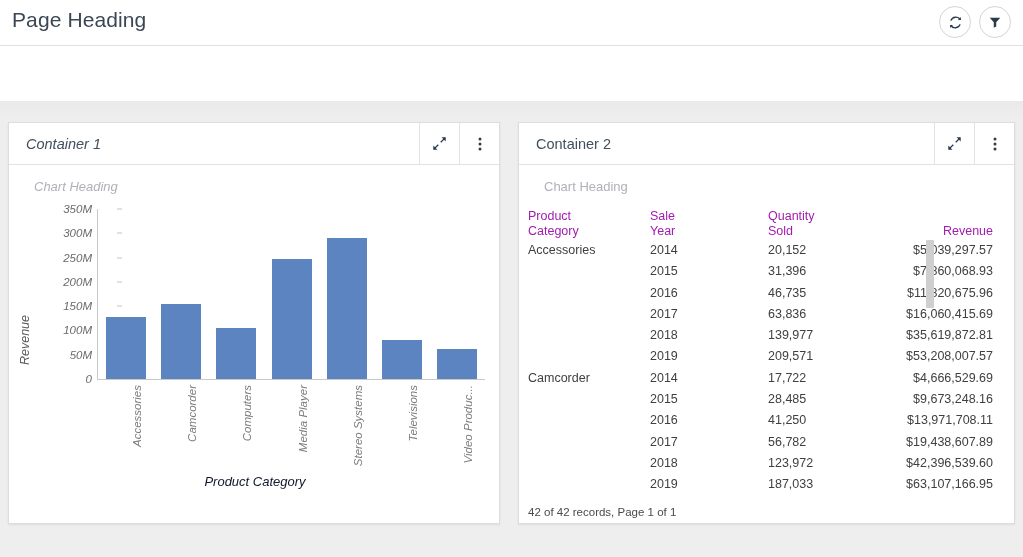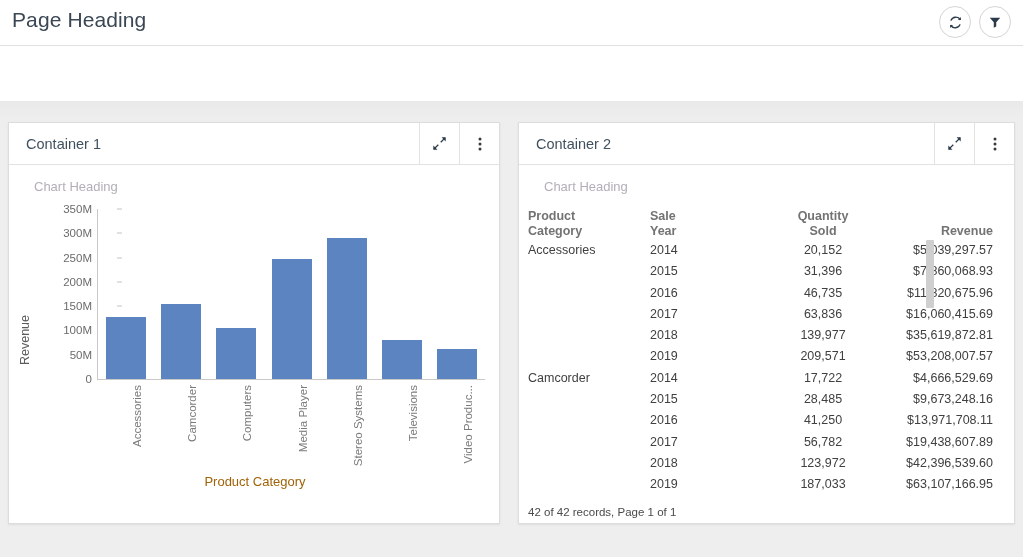--- a/index.html
+++ b/index.html
@@ -48,21 +48,21 @@
     width: 1023px; height: 456px;
     background: linear-gradient(#e9e9e9, #eeeeee 18px);
   }
 
   .container-card {
     position: absolute;
     background: #ffffff;
     border: 1px solid #dddddd;
     box-shadow: 0 1px 2px rgba(0,0,0,.07);
   }
-  #card1 { left: 8px;   top: 21px; width: 492px; height: 402px; }
+  #card1 { left: 8px;   top: 21px; width: 492px; height: 402px; font-style: italic; }
   #card2 { left: 518px; top: 21px; width: 497px; height: 402px; }
 
   .card-header {
     position: relative;
     height: 42px;
     border-bottom: 1px solid #e2e2e2;
     display: flex; align-items: center;
   }
   .card-title {
     padding-left: 17px;
@@ -132,50 +132,50 @@
     position: absolute;
     top: 176px;
     font-size: 11.5px; color: #7b7b7b;
     transform-origin: left top;
     transform: rotate(-90deg) translateX(-100%);
     white-space: nowrap;
   }
   .x-axis-title {
     position: absolute; left: 0; top: 265px;
     width: 492px; text-align: center;
-    font-size: 13px; color: #a16207;
+    font-size: 13px; color: #0f172a;
   }
 
   
   .table-wrap {
     position: absolute; left: 0; top: 44px;
     width: 497px; height: 315px;
     overflow: hidden;
   }
   table.data-table {
     border-collapse: collapse;
     width: 465px;
     margin-left: 9px;
     table-layout: fixed;
   }
   table.data-table th {
-    font-size: 12.5px; color: #737373; font-weight: bold;
+    font-size: 12.5px; color: #a21caf; font-weight: normal;
     padding: 0 0 1px 0;
     vertical-align: bottom;
     line-height: 15px;
   }
   table.data-table td {
     font-size: 12.5px; color: #404040;
     padding: 1px 0;
     line-height: 19.3px;
     white-space: nowrap;
   }
   .col-cat   { width: 122px; text-align: left; }
   .col-year  { width: 118px; text-align: left; }
-  .col-qty   { width: 110px; text-align: center; }
+  .col-qty   { width: 110px; text-align: left; }
   .col-rev   { width: 115px; text-align: right; }
 
   .scroll-thumb {
     position: absolute;
     left: 407px; top: 31px;
     width: 8px; height: 68px;
     background: #cfcfcf; border-radius: 1px;
   }
   .table-footer {
     position: absolute; left: 9px; bottom: 6px;

